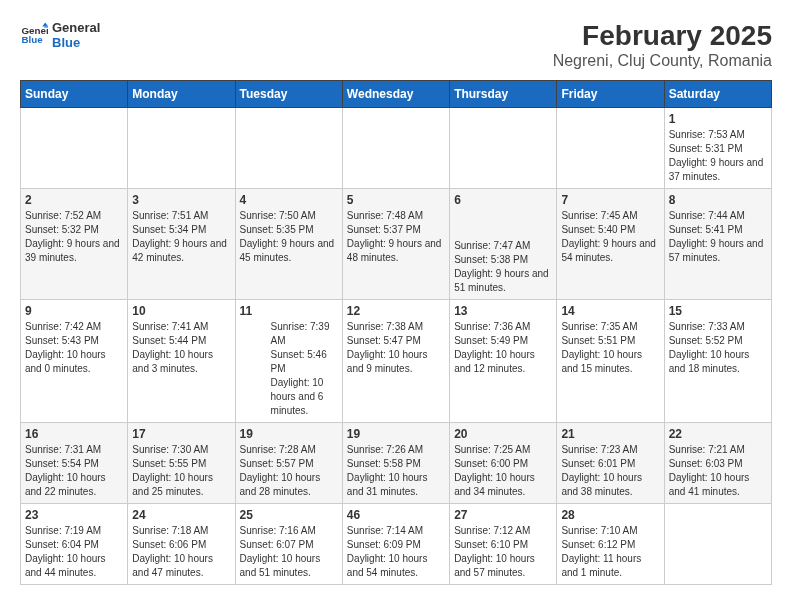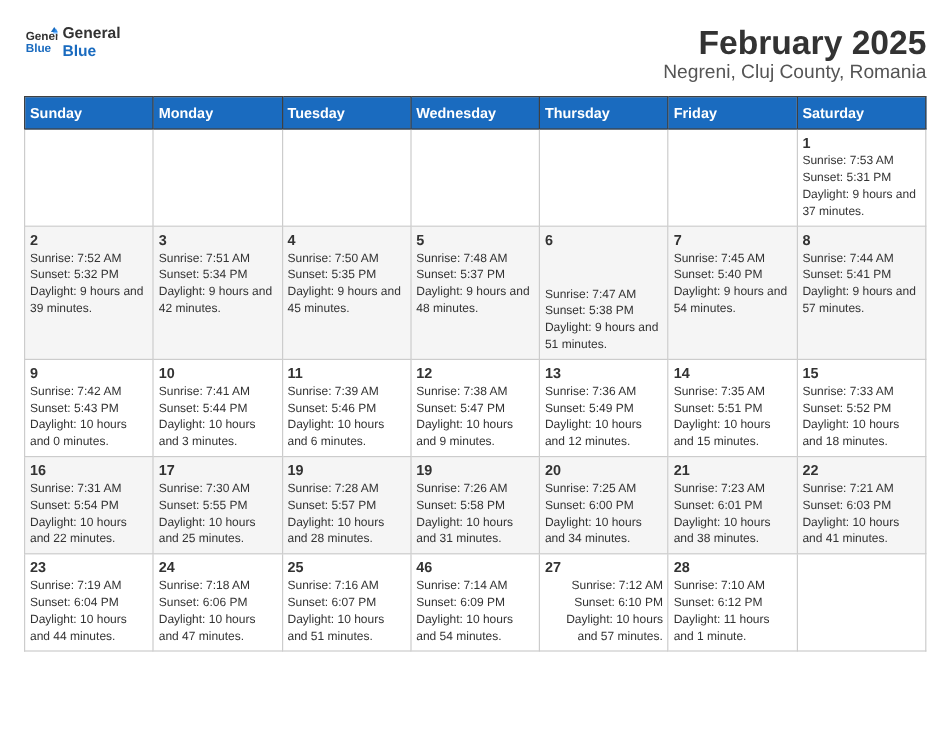--- a/index.html
+++ b/index.html
@@ -177,21 +177,21 @@
 Daylight: 10 hours and 0 minutes.</div>
         </td>
         <td>
           <div class="day-number">10</div>
           <div class="day-info" style="white-space: pre-line;">Sunrise: 7:41 AM
 Sunset: 5:44 PM
 Daylight: 10 hours and 3 minutes.</div>
         </td>
         <td>
           <div class="day-number">11</div>
-          <div class="day-info" style="white-space: pre-line;">Sunrise: 7:39 AM
+          <div class="day-info" style="white-space: pre-line; margin-left: 31px;">Sunrise: 7:39 AM
 Sunset: 5:46 PM
 Daylight: 10 hours and 6 minutes.</div>
         </td>
         <td>
           <div class="day-number">12</div>
           <div class="day-info" style="white-space: pre-line;">Sunrise: 7:38 AM
 Sunset: 5:47 PM
 Daylight: 10 hours and 9 minutes.</div>
         </td>
         <td>
@@ -277,21 +277,21 @@
 Daylight: 10 hours and 51 minutes.</div>
         </td>
         <td>
           <div class="day-number">46</div>
           <div class="day-info" style="white-space: pre-line;">Sunrise: 7:14 AM
 Sunset: 6:09 PM
 Daylight: 10 hours and 54 minutes.</div>
         </td>
         <td>
           <div class="day-number">27</div>
-          <div class="day-info" style="white-space: pre-line; text-align: right;">Sunrise: 7:12 AM
+          <div class="day-info" style="white-space: pre-line;">Sunrise: 7:12 AM
 Sunset: 6:10 PM
 Daylight: 10 hours and 57 minutes.</div>
         </td>
         <td>
           <div class="day-number">28</div>
           <div class="day-info" style="white-space: pre-line;">Sunrise: 7:10 AM
 Sunset: 6:12 PM
 Daylight: 11 hours and 1 minute.</div>
         </td>
         <td class="empty-cell"></td>

